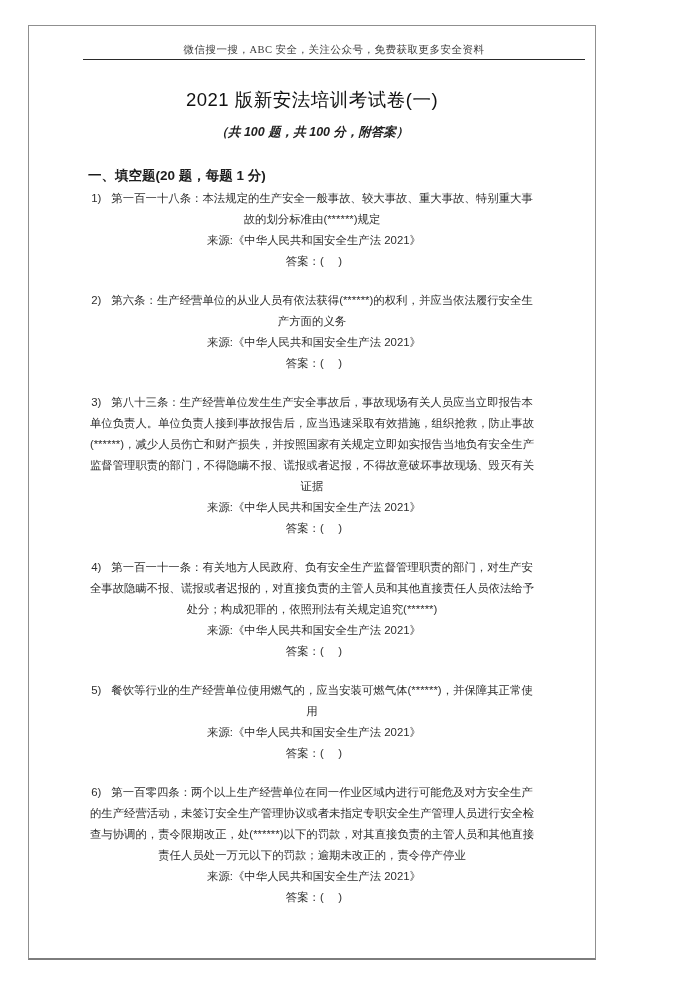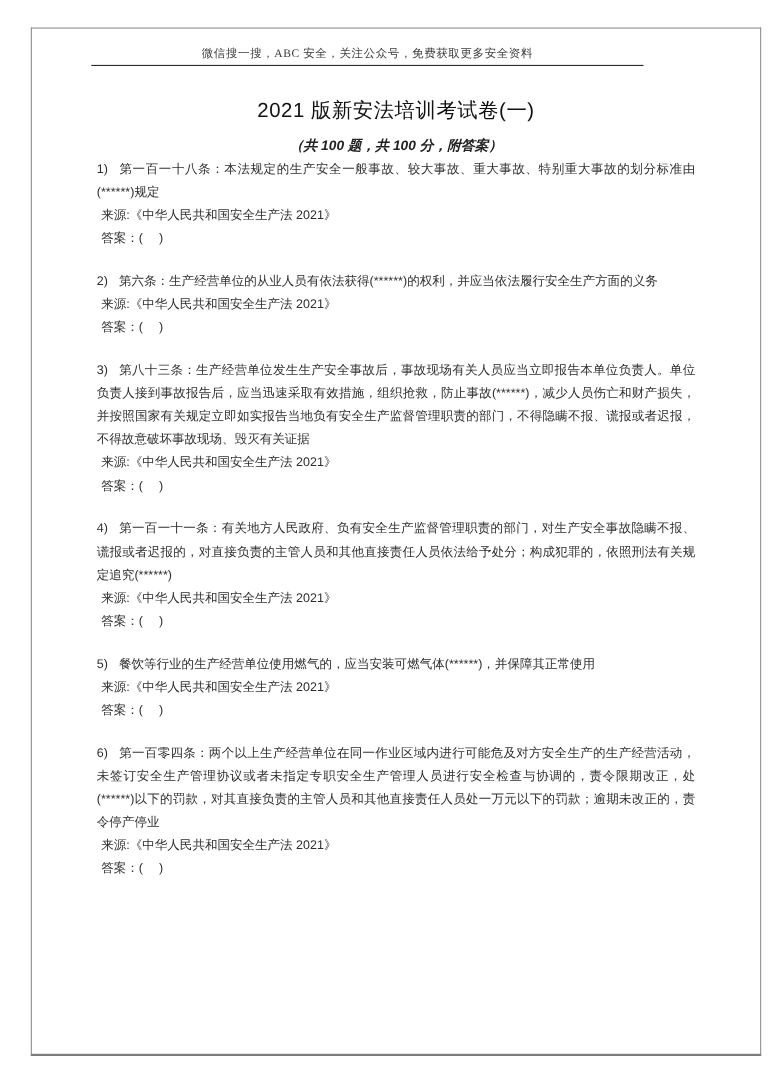--- a/index.html
+++ b/index.html
@@ -6,21 +6,21 @@
   body {
     width: 700px; height: 990px;
     background: #ffffff;
     font-family: "Liberation Sans", sans-serif;
     position: relative;
     overflow: hidden;
   }
   .page {
     position: absolute;
     left: 28px; top: 25px;
-    width: 664px; height: 935px;
+    width: 568px; height: 935px;
     box-sizing: border-box;
     background: #ffffff;
     border: 1px solid #8f8f8f;
     border-bottom: 2px solid #7d7d7d;
   }
   .content {
     box-sizing: border-box;
     width: 100%; height: 100%;
     padding: 0 59px;
     color: #2e2e2e;
@@ -57,21 +57,21 @@
   }
   .section-heading {
     margin-top: 25px;
     font-size: 13.5px;
     font-weight: bold;
     line-height: 19px;
     color: #1c1c1c;
   }
   .questions { margin-top: 3px; }
   .question-block { margin: 0 0 18px 0; }
-  .question-block p { margin: 0; }
+  .question-block p { margin: 0; text-align: center; }
   .q-text {
     font-size: 11.4px;
     line-height: 21px;
     text-align: justify;
     color: #2e2e2e;
   }
   .q-num { margin-right: 10px; }
   .q-source, .q-answer {
     font-size: 11.4px;
     line-height: 21px;
@@ -84,20 +84,21 @@
 
 <div class="page">
   <div class="content">
 
     <div class="header-note">微信搜一搜，ABC 安全，关注公众号，免费获取更多安全资料</div>
 
     <div class="doc-title">2021 版新安法培训考试卷(一)</div>
 
     <div class="doc-subtitle">（共 100 题，共 100 分，附答案）</div>
 
+    <div class="section-heading">一、填空题(20 题，每题 1 分)</div>
 
     <div class="questions">
 
       <div class="question-block">
         <p class="q-text"><span class="q-num">1)</span><span>第一百一十八条：本法规定的生产安全一般事故、较大事故、重大事故、特别重大事故的划分标准由(******)规定</span></p>
         <p class="q-source">来源:《中华人民共和国安全生产法 2021》</p>
         <p class="q-answer">答案：(　 )</p>
       </div>
 
       <div class="question-block">

